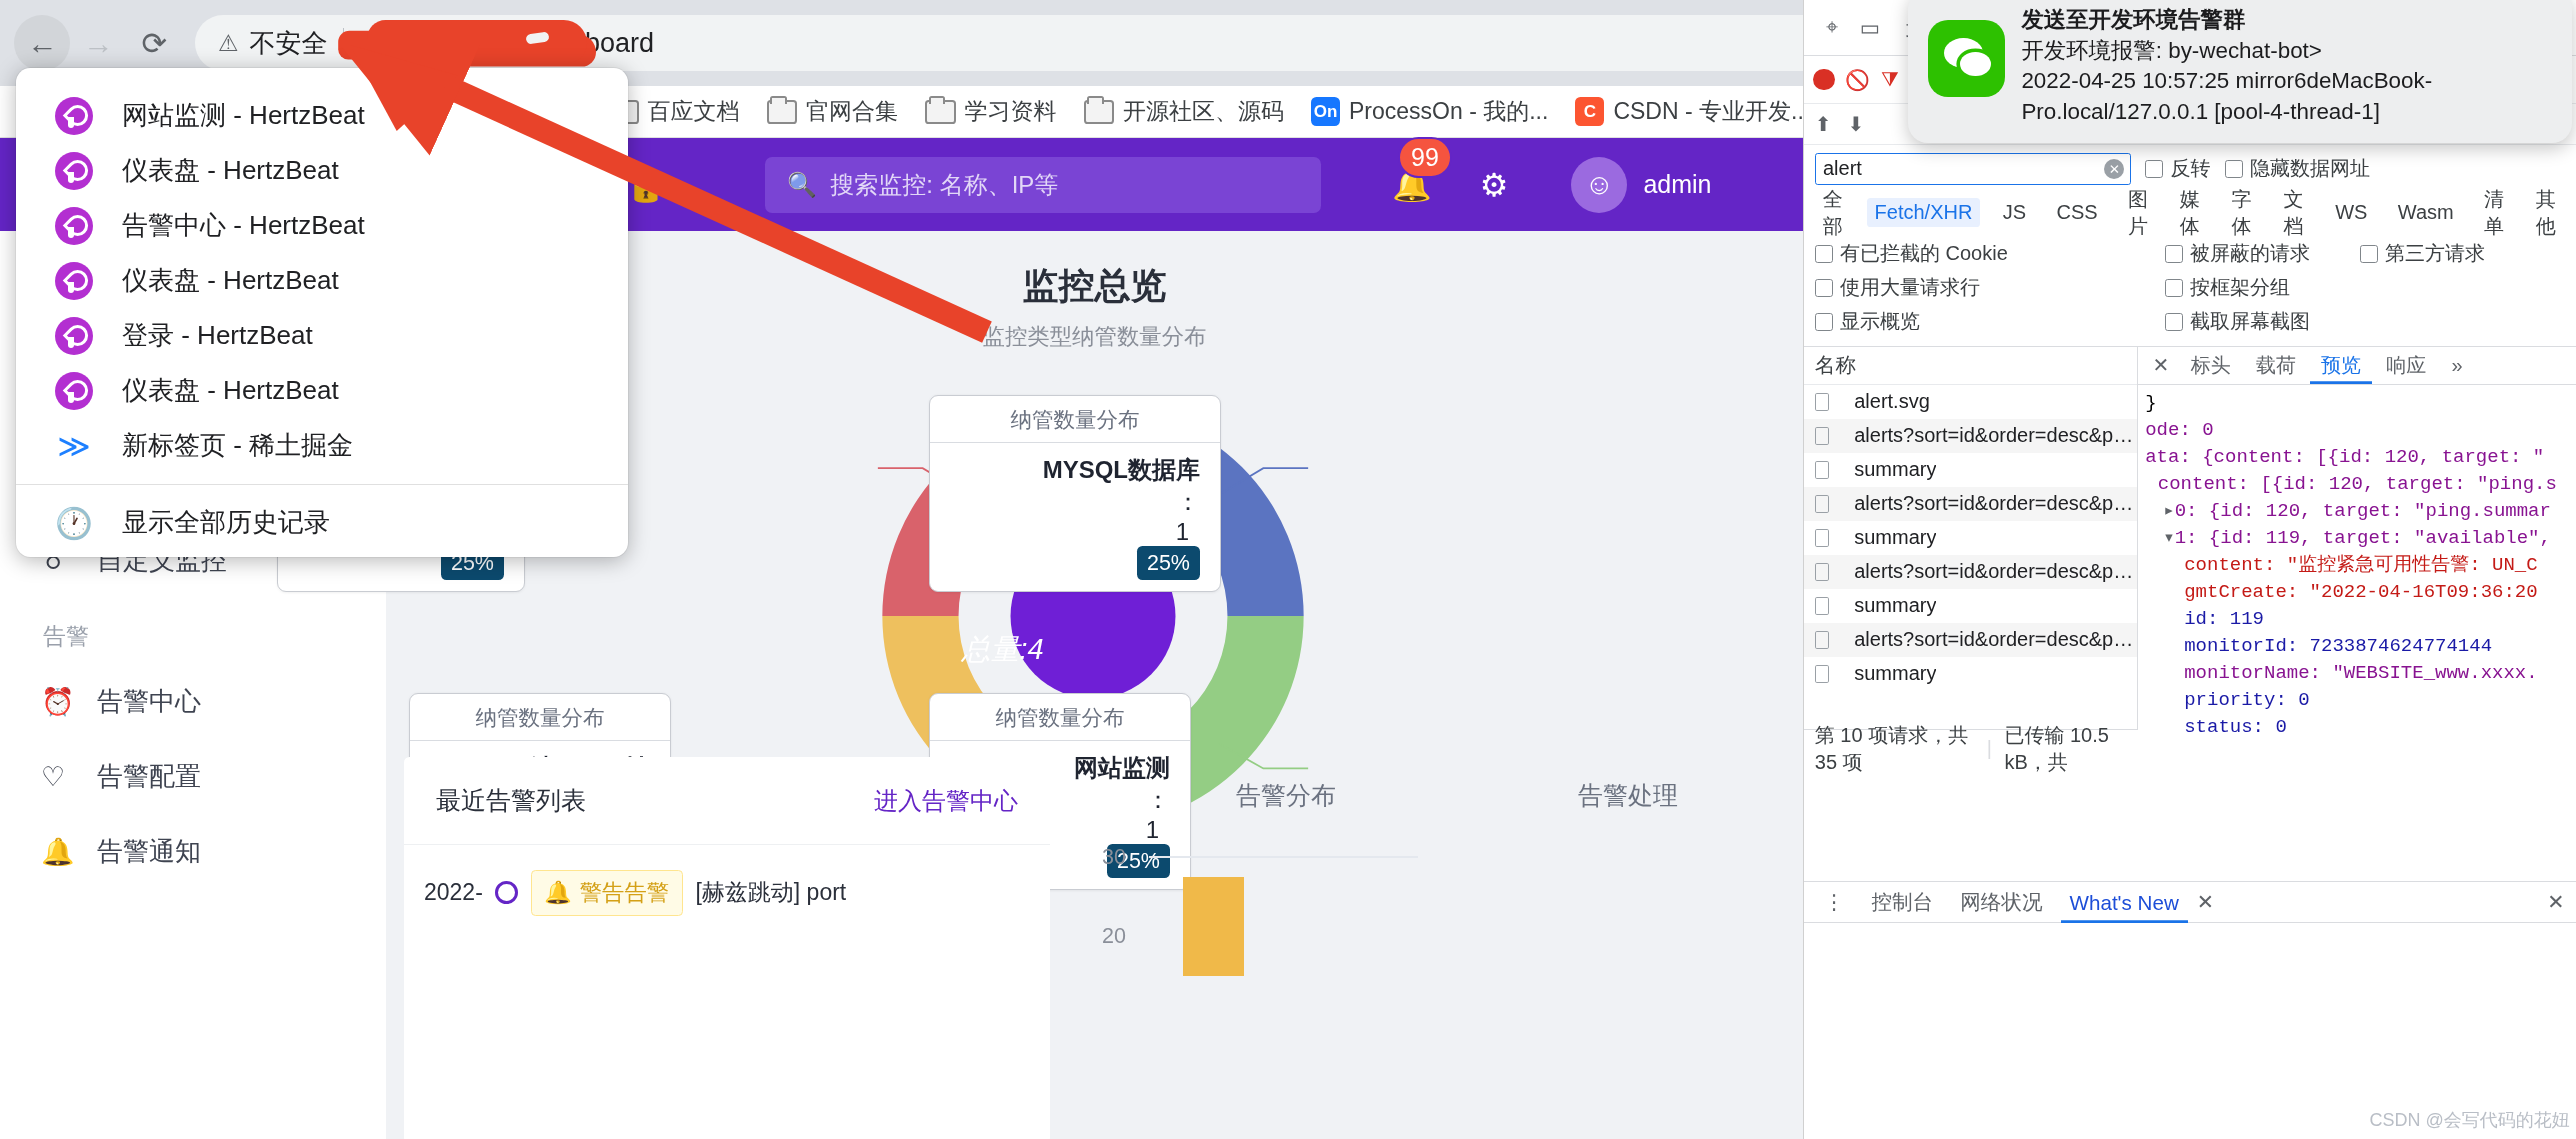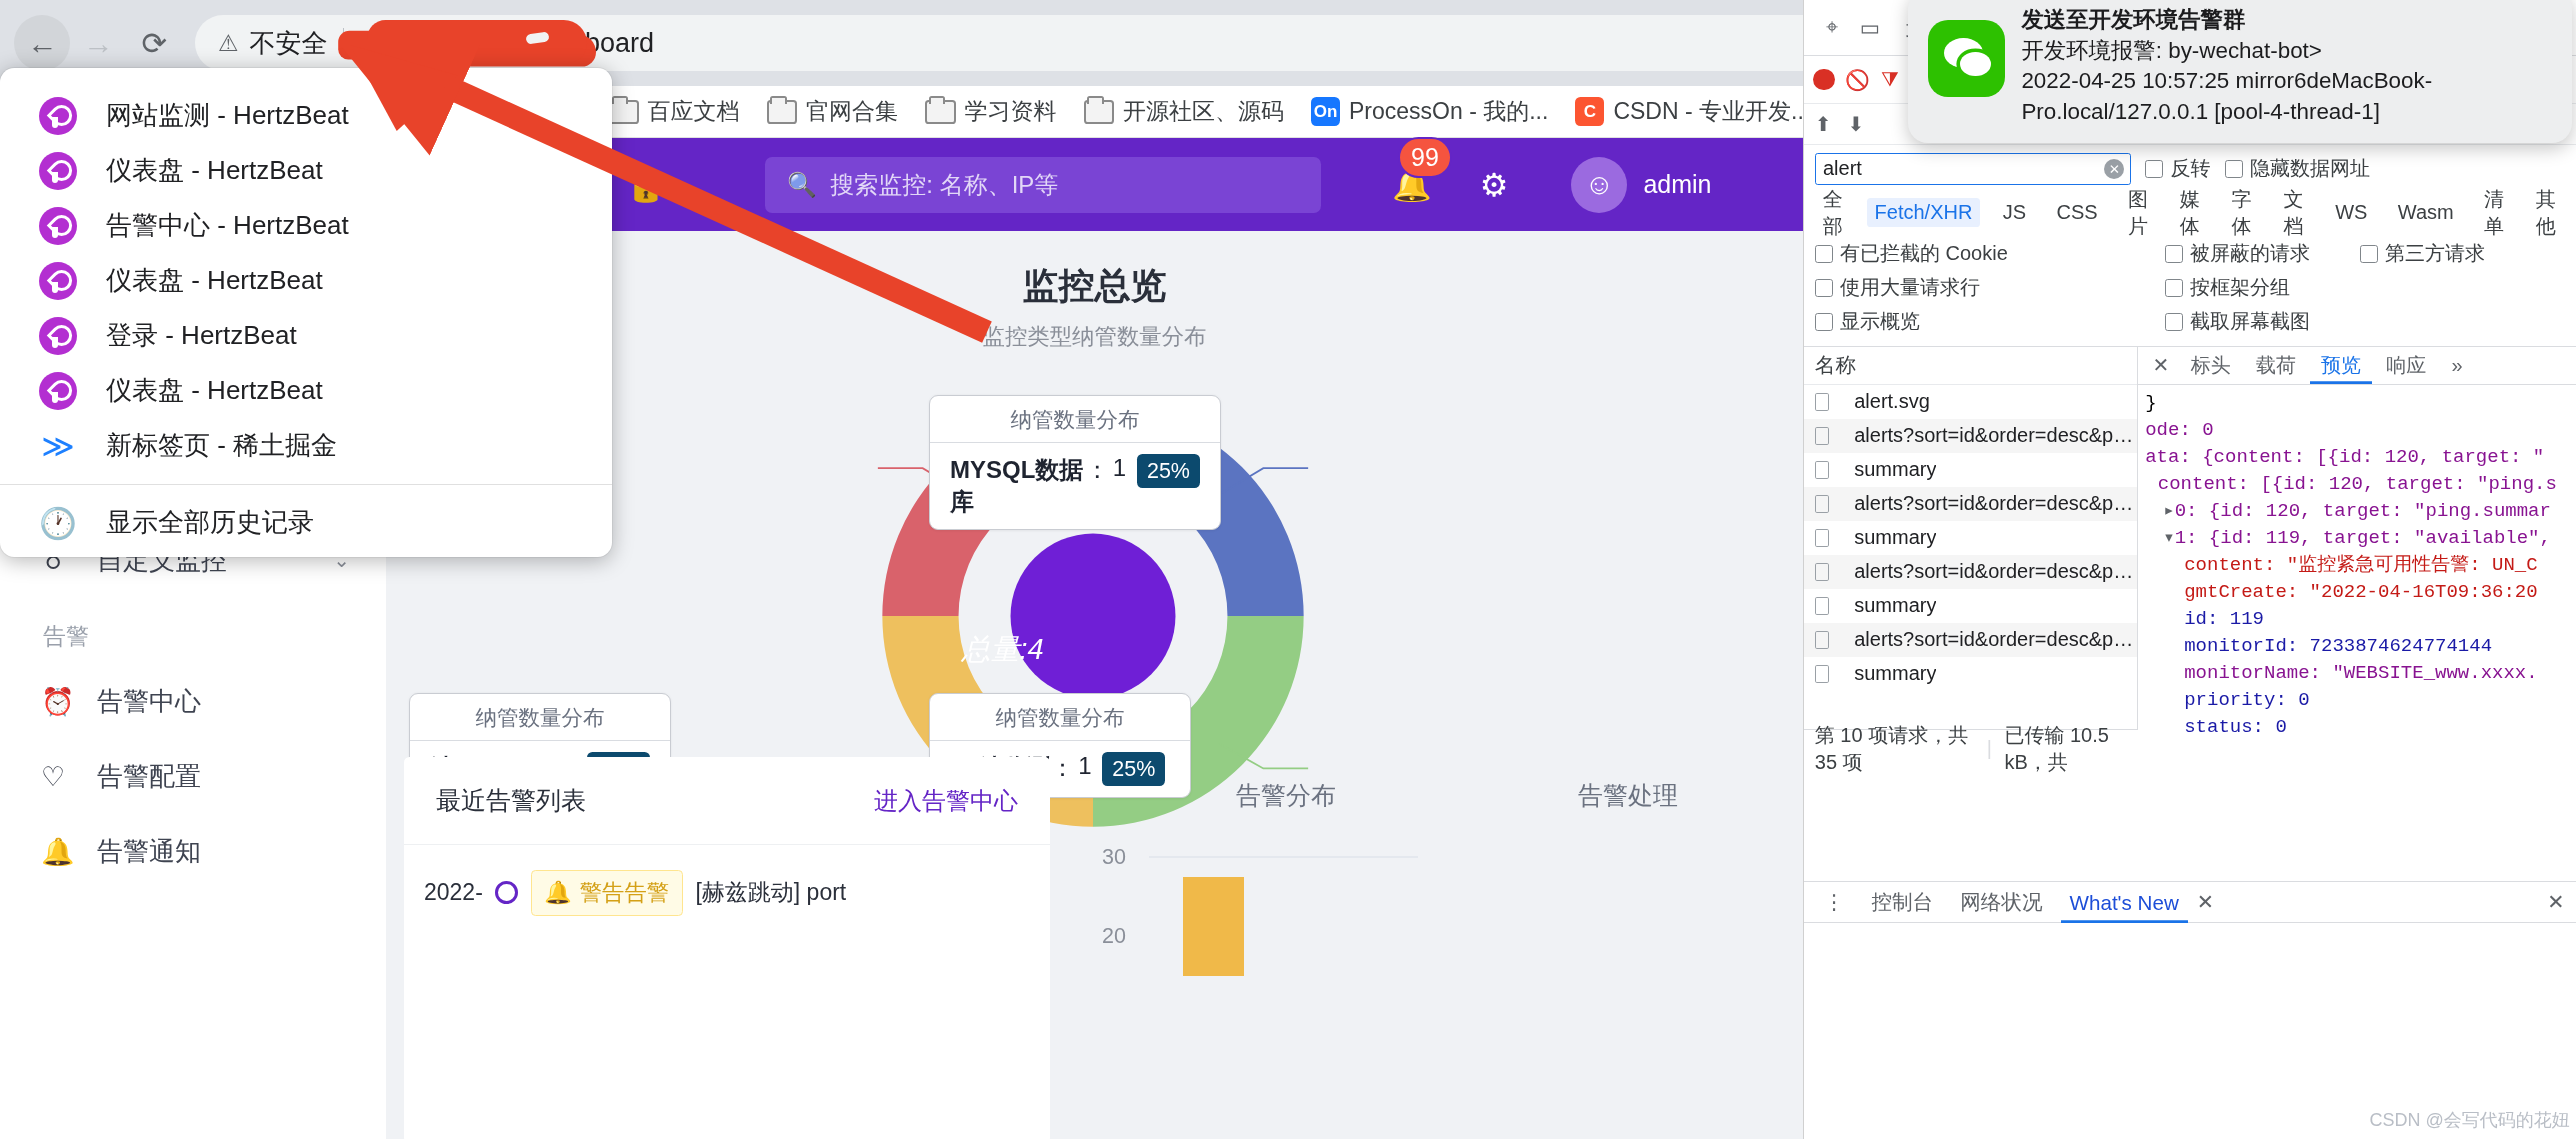--- a/index.html
+++ b/index.html
@@ -63,21 +63,21 @@
   }
   .bm-label { font-size: 23px; color: #3c4043; }
   .sq-ico {
     width: 29px; height: 29px; border-radius: 5.4px; color: #fff;
     font-size: 17px; font-weight: bold; display: flex;
     align-items: center; justify-content: center; margin-right: 9px; flex:0 0 auto;
   }
 
   
   .history-menu {
-    position: absolute; left: 0; top: 68px; width: 612px; height: 489px;
+    position: absolute; left: 16px; top: 68px; width: 612px; height: 489px;
     background: #fff; border-radius: 14.4px;
     box-shadow: 0 3.6px 21.5px rgba(0,0,0,.28), 0 0 0 0.9px rgba(0,0,0,.05);
     z-index: 40; padding: 20px 0 0 0;
   }
   .hm-item {
     display: flex; align-items: center; height: 55px; padding-left: 39px; cursor: pointer;
   }
   .hm-ico { width: 38px; height: 38px; margin-right: 29px; flex:0 0 auto; }
   .hz-logo {
     width: 38px; height: 38px; border-radius: 50%; background: #b32fd1;
@@ -181,22 +181,22 @@
   }
   .callout {
     position: absolute; background: #fff; border: 1.3px solid #c9ccd2; border-radius: 9px;
     box-shadow: 0 0.9px 2.7px rgba(0,0,0,.06);
   }
   .callout-hd {
     font-size: 21.5px; color: #6b7280; text-align: center; padding: 9px 21.5px 8px;
     border-bottom: 1.3px solid #d9dce1;
   }
   .callout-bd {
-    display: flex; align-items: flex-start; justify-content: center;
-    padding: 10.8px 20px; font-size: 24px; color: #1f2430;
+    display: flex; align-items: flex-end; justify-content: center;
+    padding: 10.8px 20px; font-size: 24px; color: #1f2430; flex-direction: column;
   }
   .callout-bd b { font-weight: 700; }
   .callout-num { font-weight: 400; margin: 0 10.8px 0 3.6px; }
   .pct { background: #0c4a6e; color: #fff; border-radius: 5.4px; font-size: 21.5px; padding: 4.5px 10px; }
 
   
   .cards { position: absolute; left: 0; top: 526px; width: 1417px; height: 386px; display: flex; }
   .card-left {
     width: 646px; background: #fff; border-radius: 5.4px; margin-left: 18px;
   }

